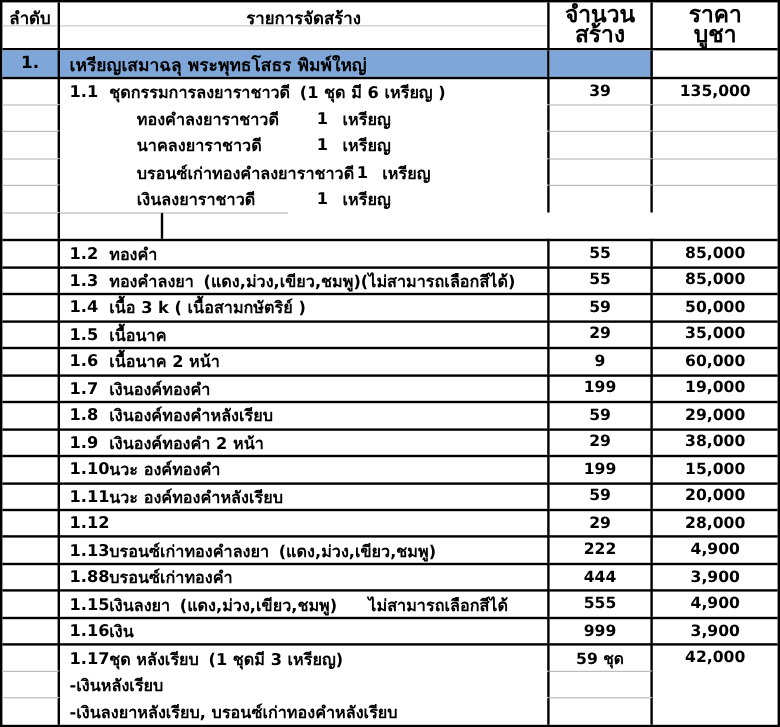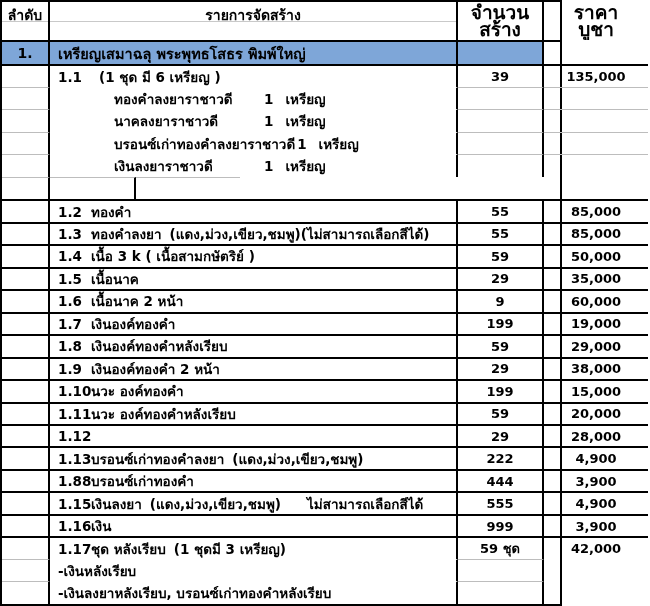--- a/index.html
+++ b/index.html
@@ -1,17 +1,17 @@
 <!DOCTYPE html>
 <html><head>
 <meta charset="utf-8">
 <style>
   html,body{margin:0;padding:0;background:#ffffff;}
   .sheet{
-    position:relative;width:562px;height:606px;box-sizing:border-box;
+    position:relative;width:650px;height:606px;box-sizing:border-box;
     border:2px solid #000;background:#fff;color:#000;
     font-family:"DejaVu Sans","Liberation Sans",sans-serif;font-weight:bold;
   }
   .c{box-sizing:border-box;flex:none;display:flex;align-items:center;overflow:hidden;white-space:nowrap;}
   .c1{width:48px;border-right:2px solid #000;justify-content:center;}
   .c2{width:408px;border-right:2px solid #000;padding-left:8px;font-size:13.5px;}
   .c3{width:86px;border-right:2px solid #000;justify-content:center;font-size:13px;}
   .c4{width:104px;justify-content:center;font-size:13px;}
 
   
@@ -62,20 +62,21 @@
         <div class="c c2">
           <span>เหรียญเสมาฉลุ พระพุทธโสธร พิมพ์ใหญ่</span>
         </div>
         <div class="c c3"></div>
         <div class="c c4"></div>
       </div>
       <div class="row item">
         <div class="c c1"></div>
         <div class="c c2">
           <span class="num">1.1</span>
+          <span>ชุดกรรมการลงยาราชาวดี</span>
           <span class="note">(1 ชุด มี 6 เหรียญ )</span>
         </div>
         <div class="c c3">39</div>
         <div class="c c4">135,000</div>
       </div>
       <div class="row subitem">
         <div class="c c1"></div>
         <div class="c c2">
           <span class="sub-name">ทองคำลงยาราชาวดี</span>
           <span class="sub-count">1</span>

